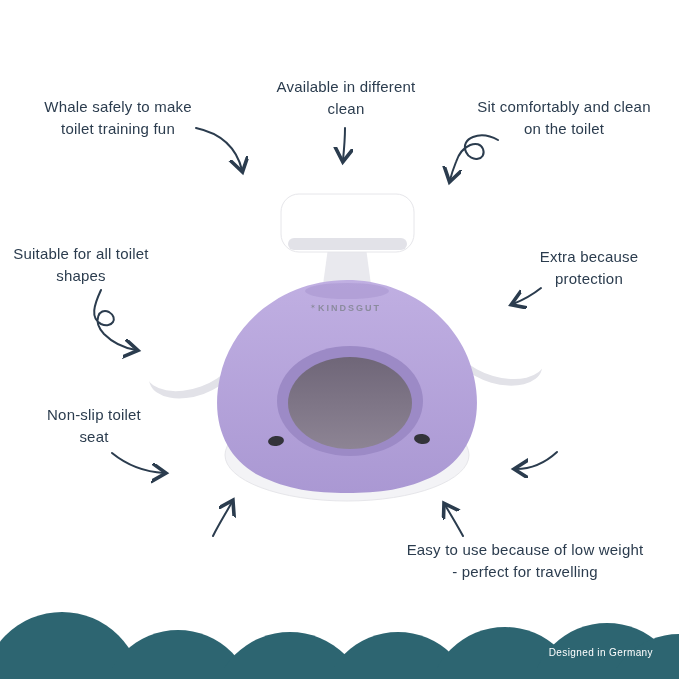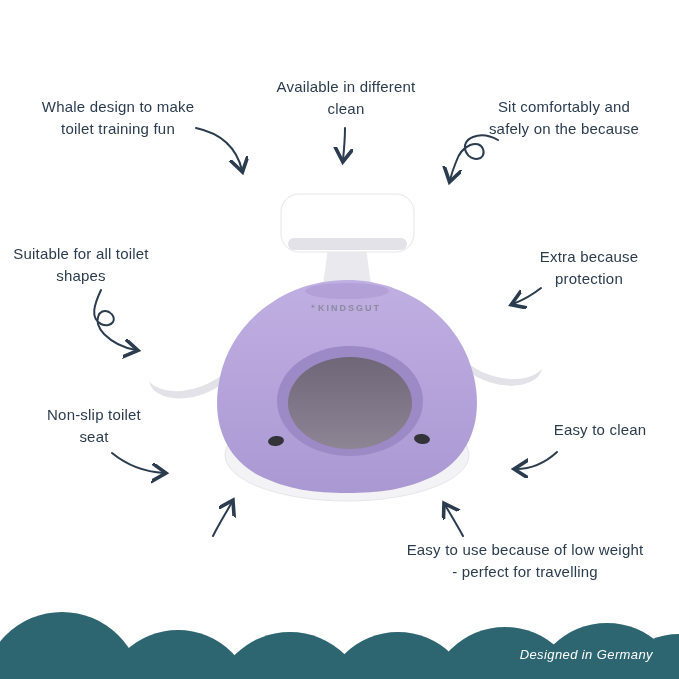--- a/index.html
+++ b/index.html
@@ -16,21 +16,21 @@
   .lb-colors{left:270px;top:76px;width:152px;}
   .lb-sit{left:476px;top:96px;width:176px;}
   .lb-suitable{left:10px;top:243px;width:142px;}
   .lb-splash{left:520px;top:246px;width:138px;}
   .lb-nonslip{left:38px;top:404px;width:112px;text-align:center;}
   .lb-clean{left:534px;top:419px;width:132px;}
   .lb-independent{left:34px;top:539px;width:244px;}
   .lb-travel{left:403px;top:539px;width:244px;}
   .footer-text{
     position:absolute;right:26px;top:647px;color:var(--footer_text,#fff);
-    font-size:13px;letter-spacing:.4px;font-style:italic;
+    font-size:10px;letter-spacing:.4px;
   }
   .logo-text{
     font-family:"Liberation Sans", sans-serif;font-size:9px;letter-spacing:2px;
     fill:var(--logo,#8b8b9e);font-weight:bold;
   }
   .logo-mark{font-family:"Liberation Sans", sans-serif;font-size:7px;fill:var(--logo,#8b8b9e);}
   .arrow{stroke:var(--text,#2b3c4e);stroke-width:2;fill:none;stroke-linecap:round;}
 </style>
 </head>
 <body>
@@ -103,23 +103,22 @@
       <circle cx="178" cy="706" r="76"></circle>
       <circle cx="290" cy="710" r="78"></circle>
       <circle cx="398" cy="708" r="76"></circle>
       <circle cx="505" cy="704" r="77"></circle>
       <circle cx="607" cy="700" r="77"></circle>
       <circle cx="679" cy="708" r="74"></circle>
       <rect x="0" y="668" width="679" height="11"></rect>
     </g>
   </svg>
 
-  <div class="label lb-whale">Whale design to make toilet training fun</div>
+  <div class="label lb-whale">Whale safely to make toilet training fun</div>
   <div class="label lb-colors">Available in different clean</div>
-  <div class="label lb-sit">Sit comfortably and safely on the because</div>
+  <div class="label lb-sit">Sit comfortably and clean on the toilet</div>
   <div class="label lb-suitable">Suitable for all toilet shapes</div>
   <div class="label lb-splash">Extra because protection</div>
   <div class="label lb-nonslip">Non-slip toilet seat</div>
-  <div class="label lb-clean">Easy to clean</div>
   <div class="label lb-travel">Easy to use because of low weight - perfect for travelling</div>
 
   <div class="footer-text">Designed in Germany</div>
 </div>
 
 </body></html>

